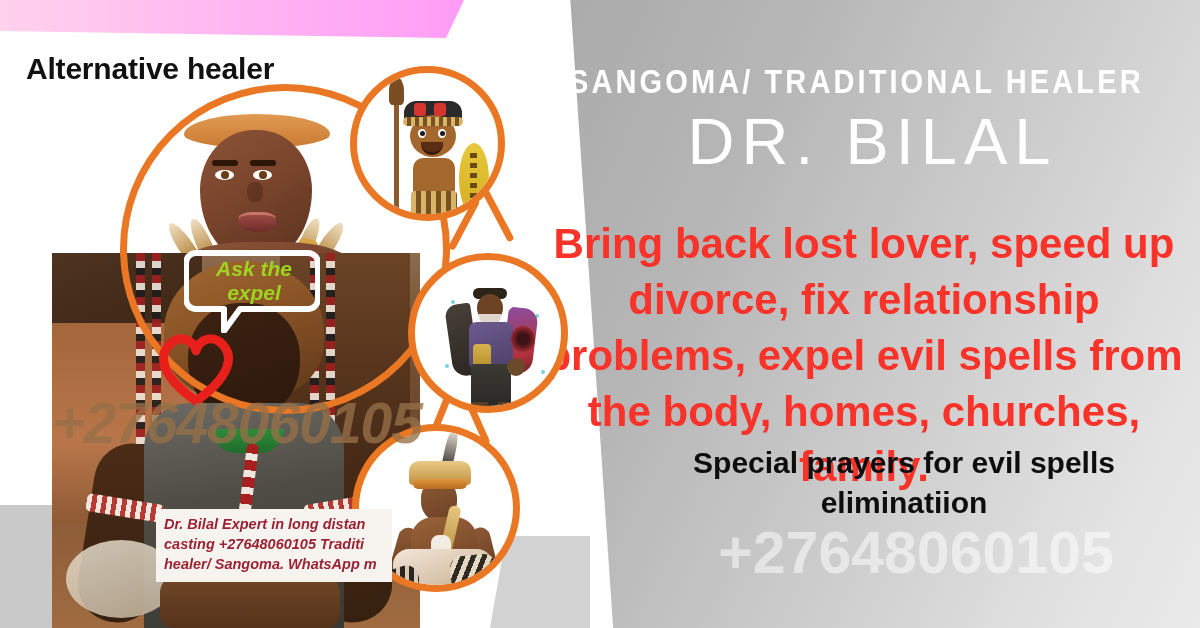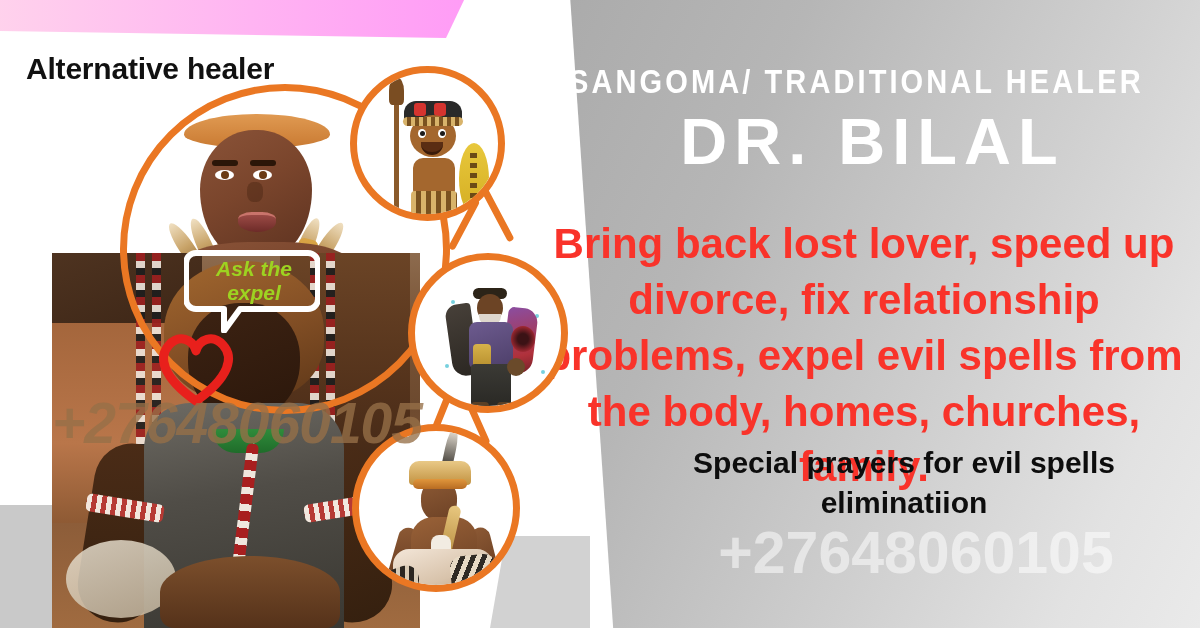--- a/index.html
+++ b/index.html
@@ -275,21 +275,21 @@
 
   
   .eyebrow{
     position:absolute;left:569px;top:63px;width:610px;
     font-size:33px;font-weight:700;color:#ffffff;letter-spacing:3.5px;
     font-stretch:condensed;text-align:center;white-space:nowrap;
     transform:scaleX(.88);transform-origin:left center;
   }
   .brand{
     position:absolute;left:560px;top:104px;width:625px;
-    font-size:65px;font-weight:700;color:#ffffff;letter-spacing:7px;
+    font-size:65px;font-weight:400;color:#ffffff;letter-spacing:7px;
     text-align:center;white-space:nowrap;
   }
   .pitch{
     position:absolute;left:540px;top:216px;width:648px;
     font-size:42px;font-weight:700;line-height:1.33;color:#f9332a;
     text-align:center;
   }
   .prayer{
     position:absolute;left:620px;top:443px;width:568px;
     font-size:30px;font-weight:700;line-height:1.33;color:#0d0d0d;
@@ -363,20 +363,25 @@
     <path d="M44 74 C10 50 6 30 17 18 C27 7 41 12 44 24 C47 12 61 7 71 18 C82 30 78 50 44 74 Z" fill="none" stroke="#e8201c" stroke-width="9" stroke-linejoin="round"></path>
   </svg>
 
   <svg class="speech-bubble" viewBox="0 0 136 86">
     <path d="M12 6 H124 A10 10 0 0 1 134 16 V52 A10 10 0 0 1 124 62 H56 L40 84 L40 62 H12 A10 10 0 0 1 2 52 V16 A10 10 0 0 1 12 6 Z" fill="none" stroke="#ffffff" stroke-width="6" stroke-linejoin="round"></path>
   </svg>
   <div class="speech-text">Ask the expel</div>
 
   <div class="wm-left">+27648060105</div>
 
+  <div class="photo-caption">
+    <div>Dr. Bilal Expert in long distan</div>
+    <div>casting +27648060105 Traditi</div>
+    <div>healer/ Sangoma. WhatsApp m</div>
+  </div>
 
   <div class="connector" style="left:466px;top:210px;width:62px;transform:rotate(62deg);"></div>
   <div class="connector" style="left:436px;top:221px;width:56px;transform:rotate(118deg);"></div>
   <div class="connector" style="left:408px;top:418px;width:60px;transform:rotate(112deg);"></div>
   <div class="connector" style="left:448px;top:415px;width:56px;transform:rotate(66deg);"></div>
 
   <div class="ring ring-a">
     <div class="zw-spear"></div>
     <div class="zw-crown"></div>
     <div class="zw-head"></div>

